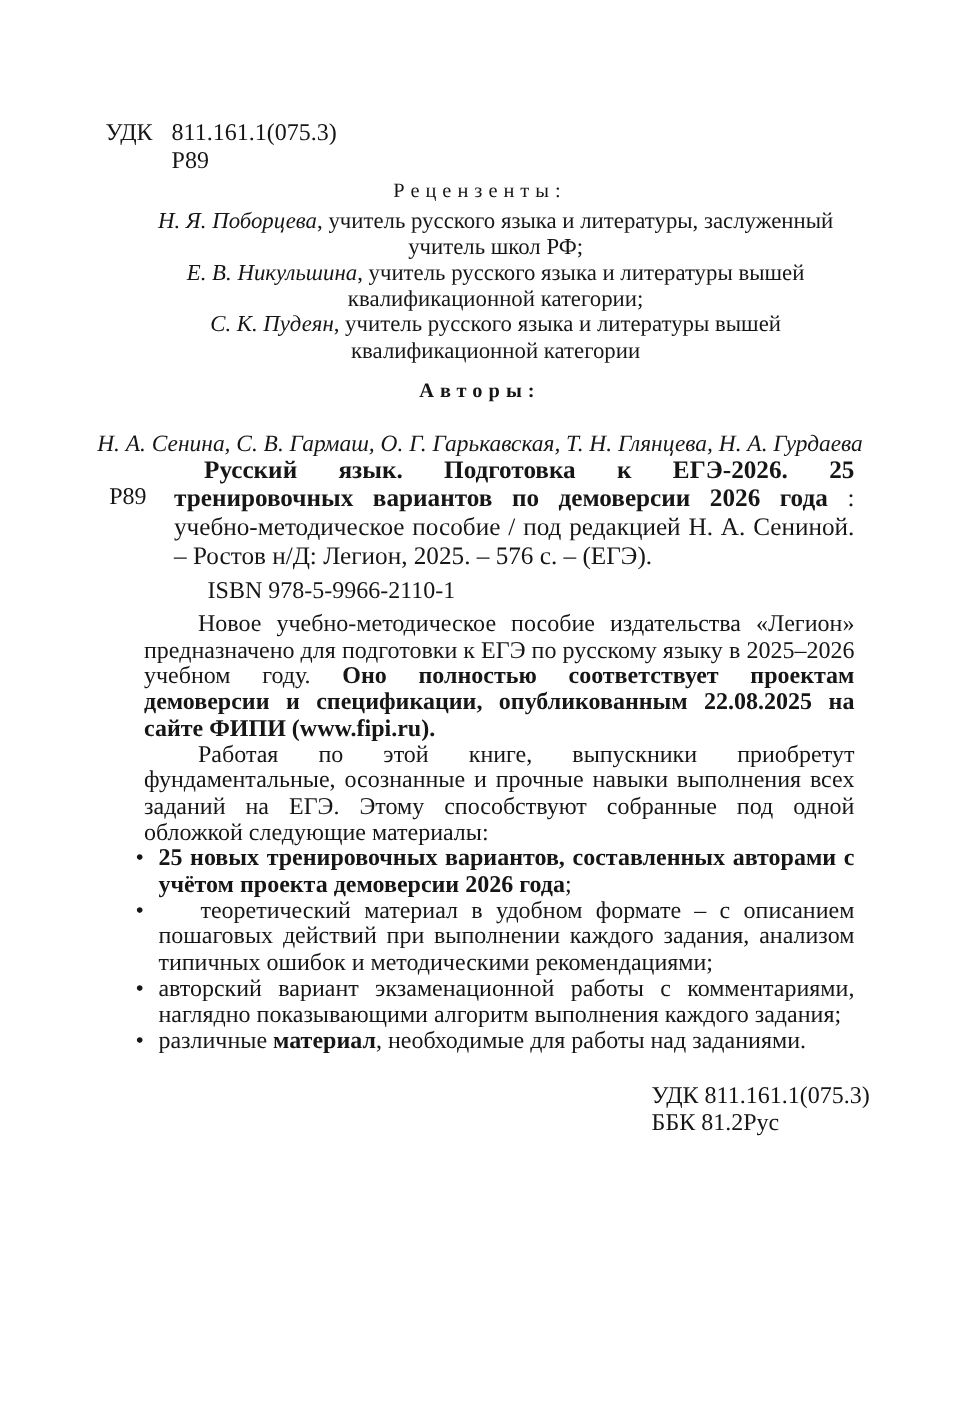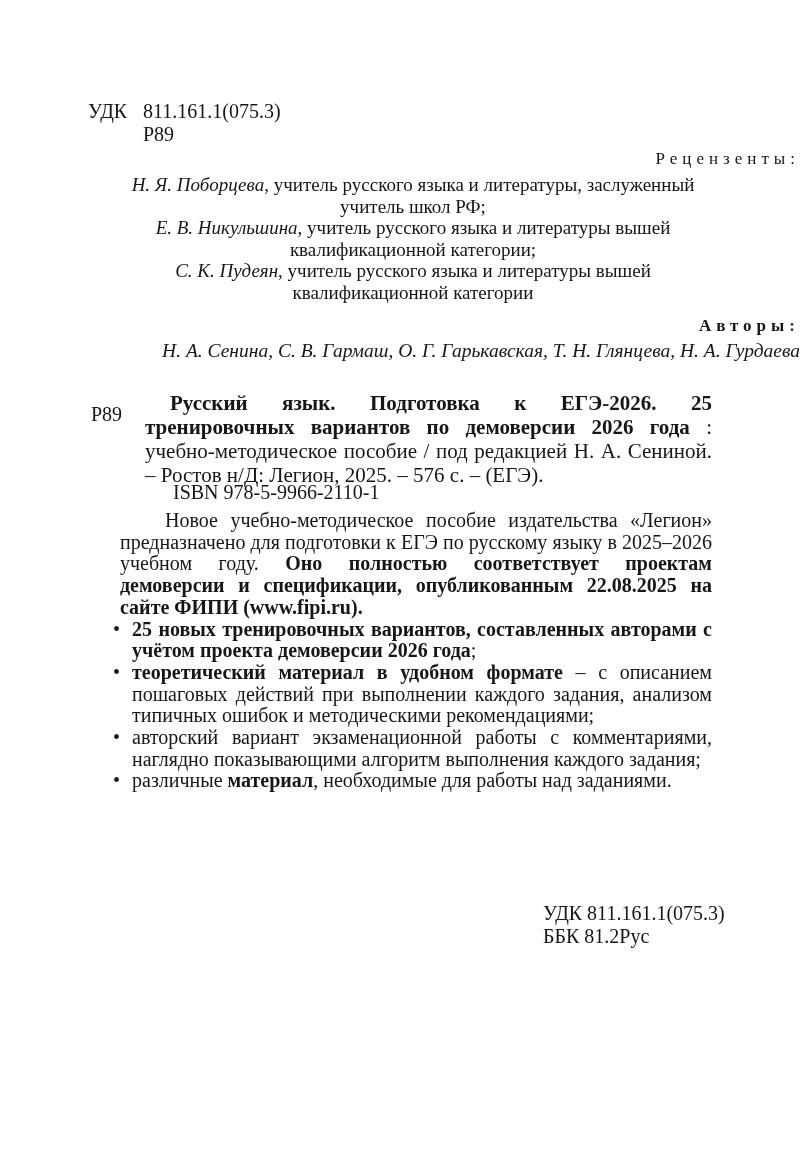--- a/index.html
+++ b/index.html
@@ -11,42 +11,42 @@
   }
   .page { position: relative; width: 800px; height: 998px; overflow: hidden; }
 
   
   .codes-top { position: absolute; top: 100px; left: 88px; font-size: 20px; line-height: 22.5px; }
   .codes-top .row { display: flex; }
   .codes-top .lbl { width: 55px; }
 
   
   .sec-heading {
-    position: absolute; left: 0; width: 800px; text-align: right;
+    position: absolute; left: 0; width: 800px; text-align: center;
     font-size: 17px; letter-spacing: 5px;
   }
   .reviewers-heading { top: 149px; }
   .authors-heading { top: 316px; font-weight: bold; }
 
   .reviewers {
     position: absolute; top: 174px; left: 101px; width: 624px;
     text-align: center; font-size: 19px; line-height: 21.5px;
   }
   .it { font-style: italic; }
 
   .authors-names {
-    position: absolute; top: 340px; left: 0; width: 800px;
-    text-align: right; font-style: italic; font-size: 19.5px;
+    position: absolute; top: 360px; left: 0; width: 800px;
+    text-align: center; font-style: italic; font-size: 19.5px;
   }
 
   
   .margin-code { position: absolute; top: 403px; left: 91px; font-size: 20px; }
   .catalog {
     position: absolute; top: 379px; left: 145px; width: 567px;
-    text-align: justify; font-size: 21px; line-height: 24px; text-indent: 25px; margin-top: 12px;
+    text-align: justify; font-size: 21px; line-height: 24px; text-indent: 25px;
   }
   .isbn-entry { position: absolute; top: 481px; left: 173px; font-size: 20px; }
 
   
   .annotation {
     position: absolute; top: 510px; left: 120px; width: 592px;
     text-align: justify; font-size: 20px; line-height: 21.7px;
   }
   .annotation p { margin: 0; text-indent: 45px; }
   .bullet { position: relative; padding-left: 12px; text-indent: 0; }
@@ -90,25 +90,26 @@
   <div class="authors-names">Н. А. Сенина, С. В. Гармаш, О. Г. Гарькавская, Т. Н. Глянцева, Н. А. Гурдаева</div>
 
   <div class="margin-code">Р89</div>
 
   <div class="catalog"><span style="font-weight: bold;">Русский язык. Подготовка к ЕГЭ-2026. 25 тренировочных вариантов по демоверсии 2026 года</span><span> : учебно-методическое пособие / под редакцией Н. А. Сениной. – Ростов н/Д: Легион, 2025. – 576 с. – (ЕГЭ).</span></div>
 
   <div class="isbn-entry">ISBN 978-5-9966-2110-1</div>
 
   <div class="annotation">
     <p><span>Новое учебно-методическое пособие издательства «Легион» пред­назначено для подготовки к ЕГЭ по русскому языку в 2025–2026 учеб­ном году. </span><span style="font-weight: bold;">Оно полностью соответствует проектам демоверсии и специфи­кации, опубликованным 22.08.2025 на сайте ФИПИ (www.fipi.ru).</span></p>
+    <p><span>Работая по этой книге, выпускники приобретут фундаментальные, осознанные и прочные навыки выполнения всех заданий на ЕГЭ. Этому способствуют собранные под одной обложкой следующие материалы:</span></p>
     <div class="bullet">
       <span class="marker">•</span><span><span style="font-weight: bold;">25 новых тренировочных вариантов, составленных авторами с учётом проекта демоверсии 2026 года</span><span>;</span></span>
     </div>
     <div class="bullet">
-      <span class="marker">•</span><span><span style="font-weight: bold;">теоретический материал в удобном формате</span><span> – с описанием пошаго­вых действий при выполнении каждого задания, анализом типичных ошибок и методическими рекомендациями;</span></span>
+      <span class="marker">•</span><span><span style="font-weight: normal; margin-left: 35px;">теоретический материал в удобном формате</span><span> – с описанием пошаго­вых действий при выполнении каждого задания, анализом типичных ошибок и методическими рекомендациями;</span></span>
     </div>
     <div class="bullet">
       <span class="marker">•</span><span><span>авторский </span><span style="font-weight: normal;">вариант экзаменационной работы с комментариями</span><span>, нагляд­но показывающими алгоритм выполнения каждого задания;</span></span>
     </div>
     <div class="bullet">
       <span class="marker">•</span><span><span>различные </span><span style="font-weight: bold;">материал</span><span>, необходимые для работы над заданиями.</span></span>
     </div>
   </div>
 
   <div class="codes-bottom">

